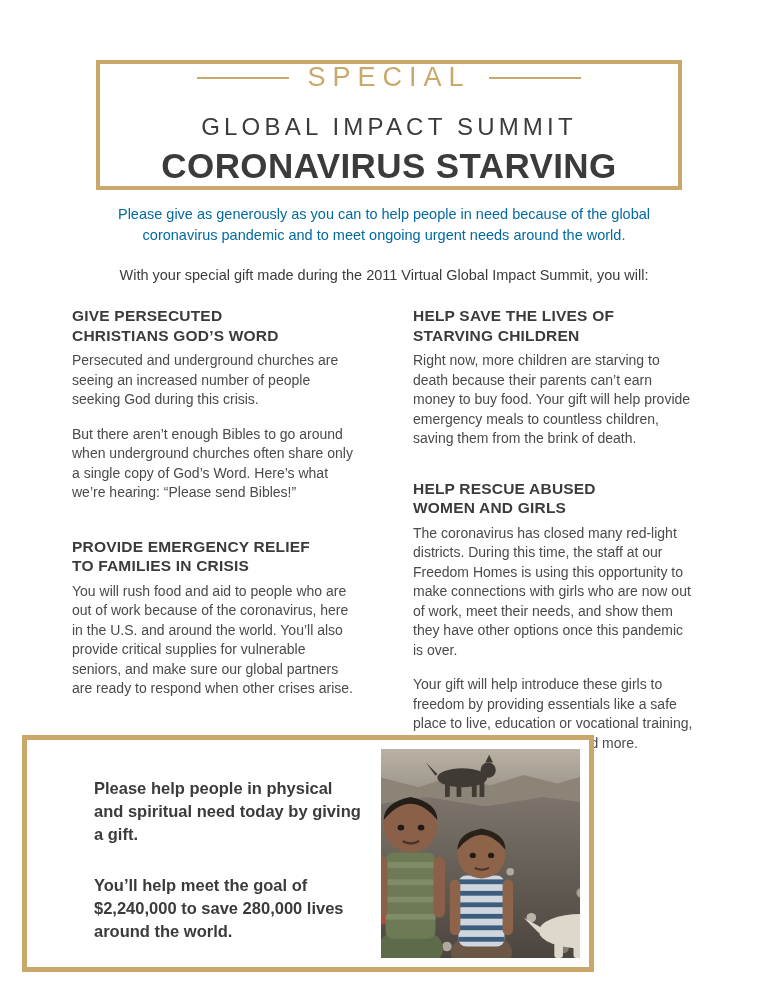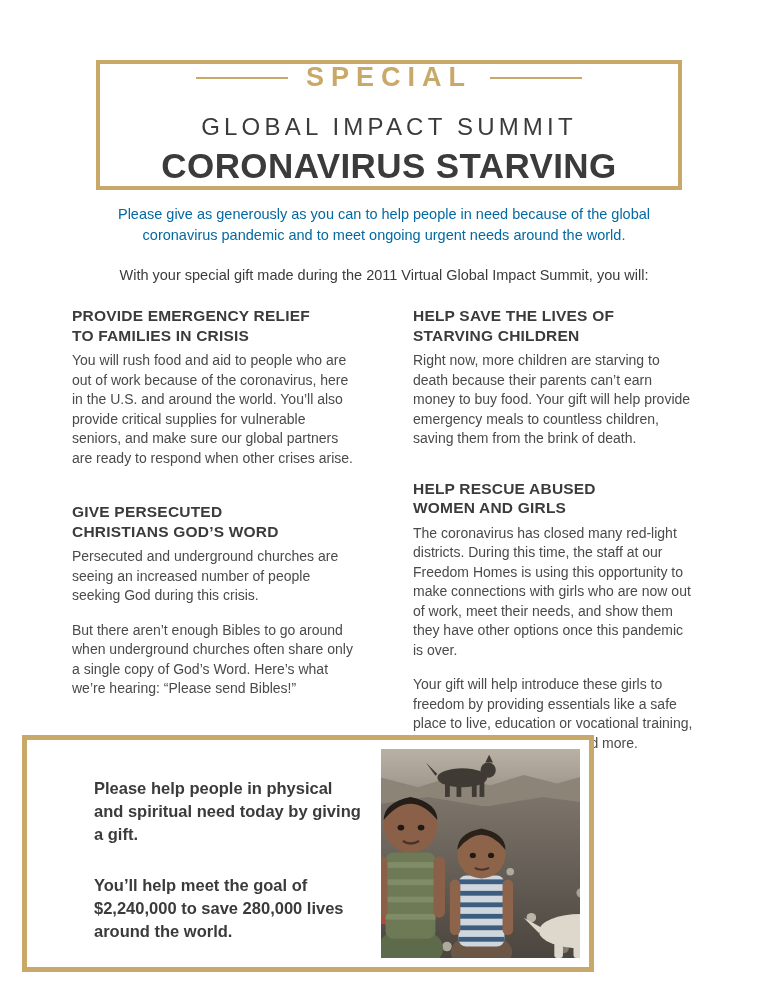--- a/index.html
+++ b/index.html
@@ -39,21 +39,21 @@
     margin-top: -2px;
   }
   .rule {
     height: 2px;
     background: #c9a96a;
     width: 92px;
   }
   .header-special {
     font-size: 27px;
     letter-spacing: 7px;
-    font-weight: bold;
+    font-weight: normal;
     color: #c9a96a;
     padding: 0 18px;
     white-space: nowrap;
   }
   .header-sub {
     font-size: 24px;
     letter-spacing: 4.2px;
     color: #3b3b3b;
     margin-top: 20px;
     white-space: nowrap;
@@ -165,27 +165,27 @@
 
 <div class="intro">
   <div class="intro-lead">Please give as generously as you can to help people in need because of the global coronavirus pandemic and to meet ongoing urgent needs around the world.</div>
   <div class="intro-second">With your special gift made during the 2011 Virtual Global Impact Summit, you will:</div>
 </div>
 
 <div class="columns">
 
   <div class="col col-left">
     <div class="block">
-      <div class="sec-title">PROVIDE EMERGENCY RELIEF<br>TO FAMILIES IN CRISIS</div>
-      <div class="sec-body">You will rush food and aid to people who are out of work because of the coronavirus, here in the U.S. and around the world. You’ll also provide critical supplies for vulnerable seniors, and make sure our global partners are ready to respond when other crises arise.</div>
-    </div>
-    <div class="block">
       <div class="sec-title">GIVE PERSECUTED<br>CHRISTIANS GOD’S WORD</div>
       <div class="sec-body">Persecuted and underground churches are seeing an increased number of people seeking God during this crisis.</div>
       <div class="sec-body">But there aren’t enough Bibles to go around when underground churches often share only a single copy of God’s Word. Here’s what we’re hearing: “Please send Bibles!”</div>
+    </div>
+    <div class="block">
+      <div class="sec-title">PROVIDE EMERGENCY RELIEF<br>TO FAMILIES IN CRISIS</div>
+      <div class="sec-body">You will rush food and aid to people who are out of work because of the coronavirus, here in the U.S. and around the world. You’ll also provide critical supplies for vulnerable seniors, and make sure our global partners are ready to respond when other crises arise.</div>
     </div>
   </div>
 
   <div class="col col-right">
     <div class="block">
       <div class="sec-title">HELP SAVE THE LIVES OF<br>STARVING CHILDREN</div>
       <div class="sec-body">Right now, more children are starving to death because their parents can’t earn money to buy food. Your gift will help provide emergency meals to countless children, saving them from the brink of death.</div>
     </div>
     <div class="block">
       <div class="sec-title">HELP RESCUE ABUSED<br>WOMEN AND GIRLS</div>

